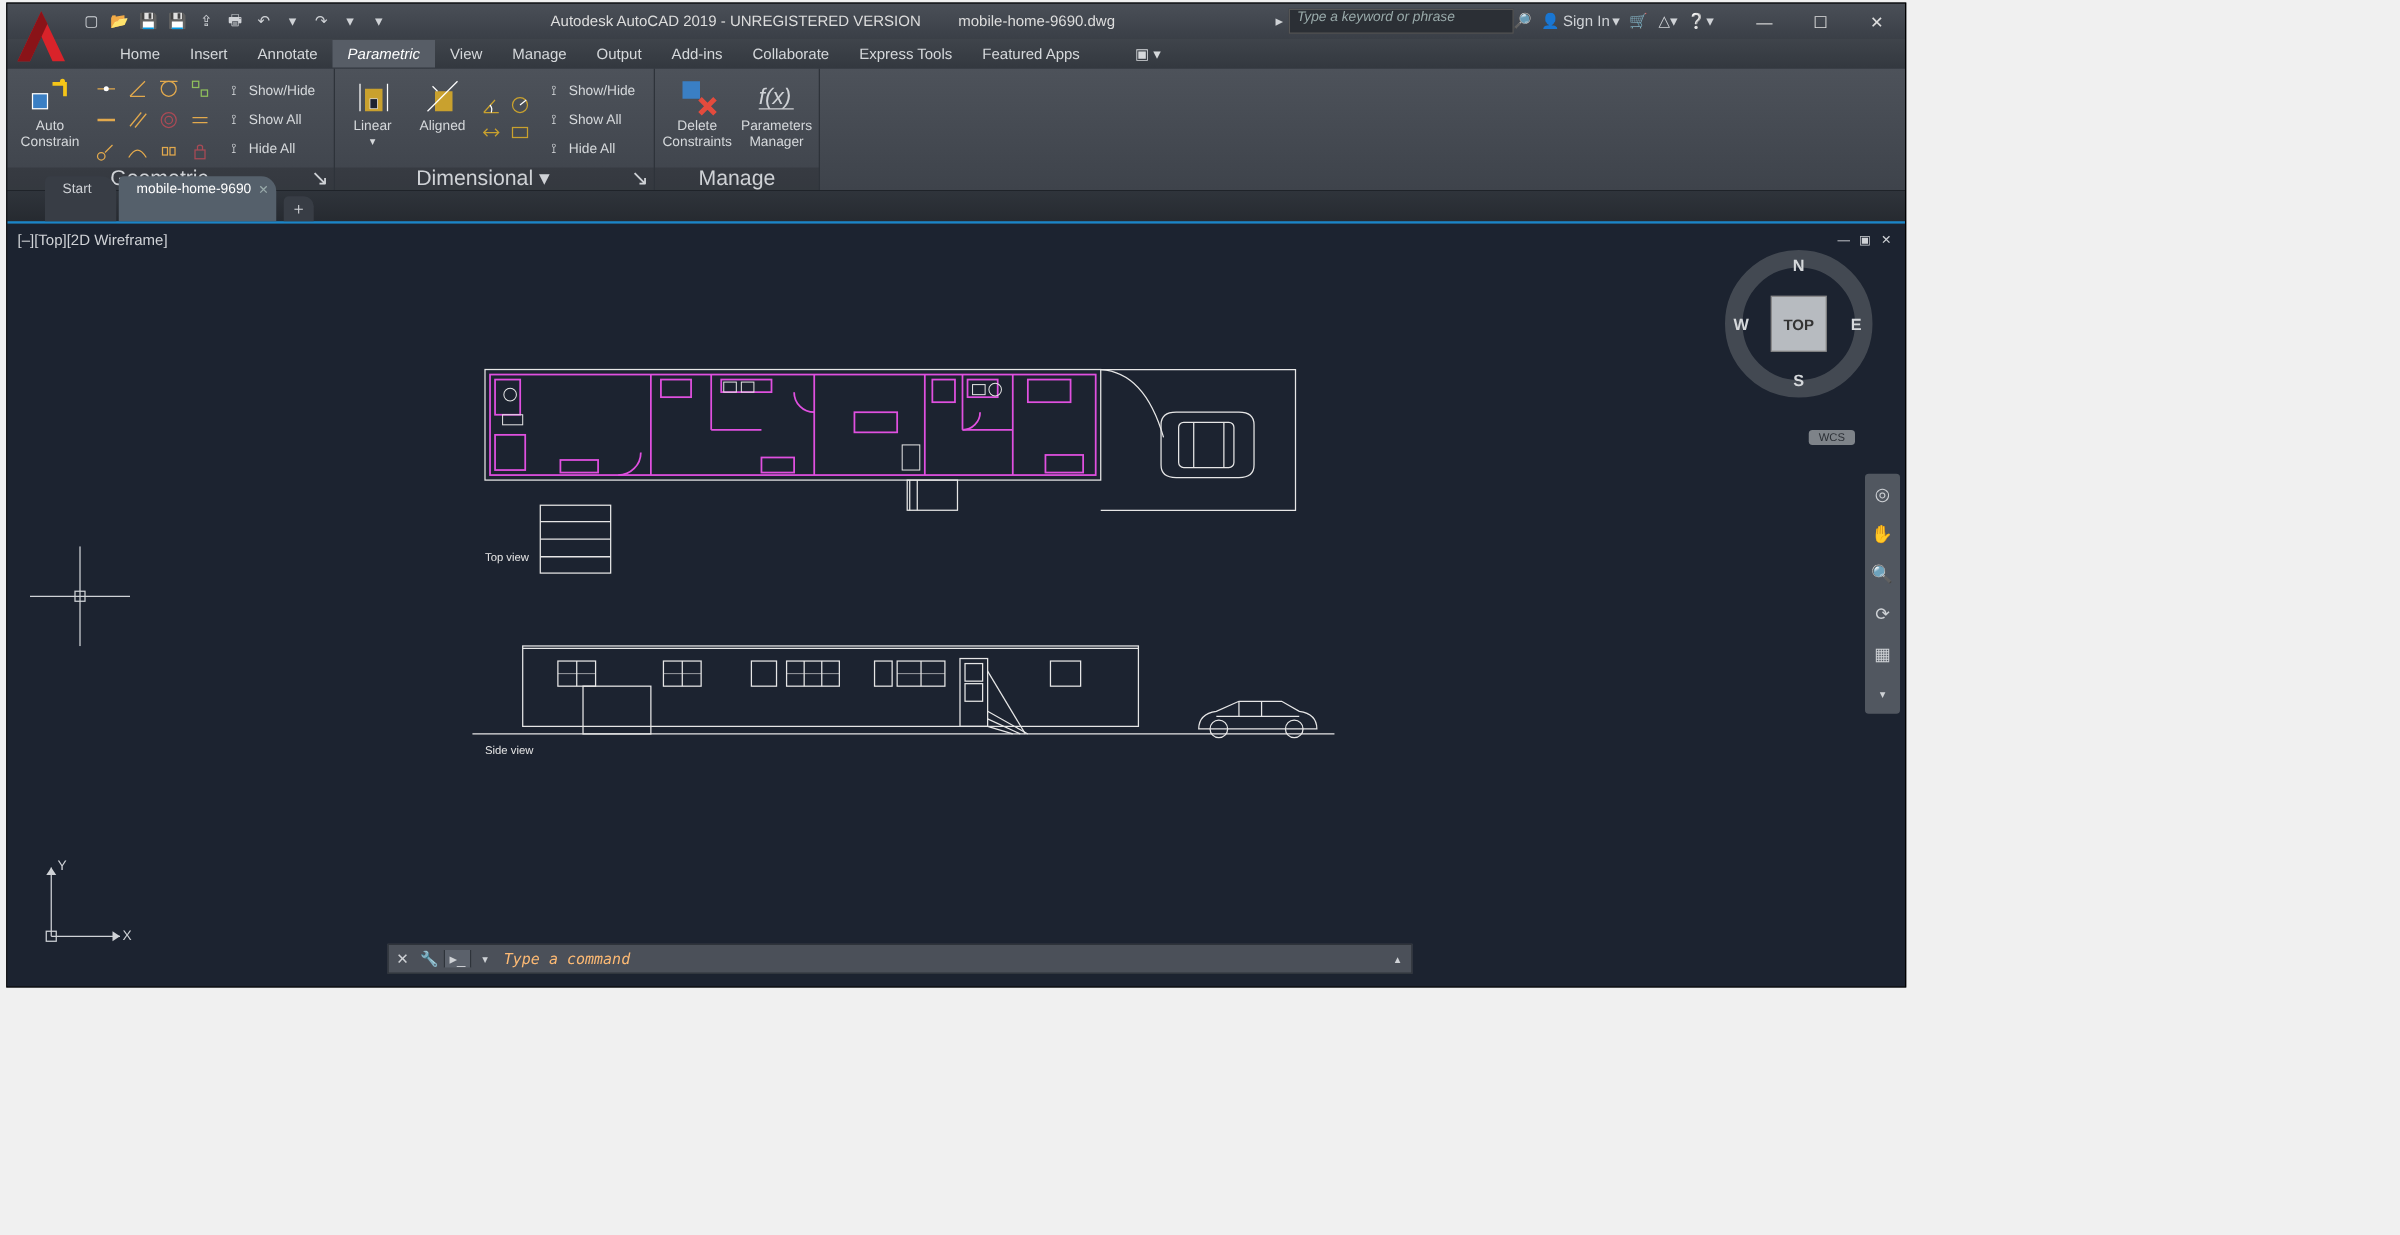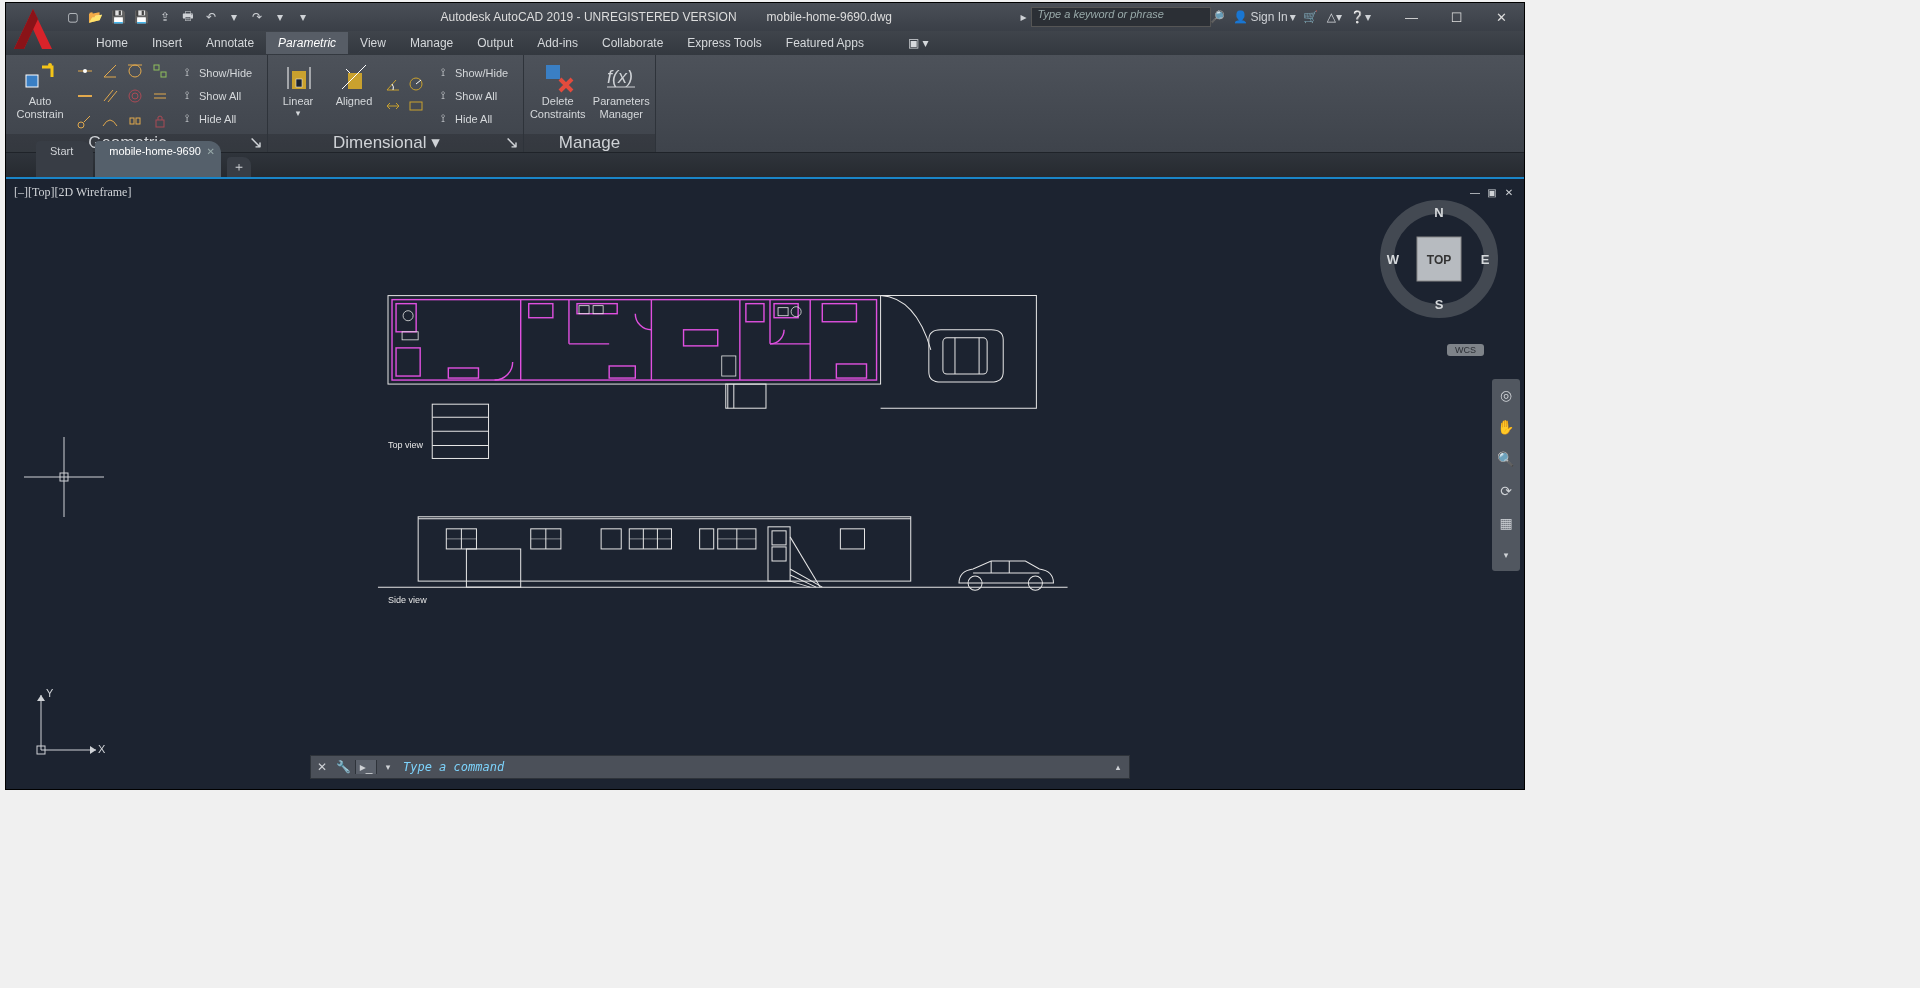--- a/index.html
+++ b/index.html
@@ -29,33 +29,33 @@
 .grid-icons .gi { width: 22px; height: 22px; display: flex; align-items: center; justify-content: center; cursor: pointer; }
 .showhide-col { display: flex; flex-direction: column; gap: 1px; }
 .showhide-col .shbtn { display: flex; align-items: center; gap: 4px; font-size: 11px; color: #d5d8db; cursor: pointer; height: 22px; padding: 0 4px; }
 .showhide-col .shbtn .sic { width: 16px; height: 16px; display: flex; align-items: center; justify-content: center; }
 .filetabs { height: 26px; background: linear-gradient(#2f343b,#262a30); display: flex; align-items: flex-end; padding-left: 30px; gap: 0; border-bottom: 2px solid #1a85c8; }
 .filetabs .ftab { padding: 4px 20px 20px 14px; font-size: 11px; color: #cfd2d6; background: #383d45; border-radius: 4px 12px 0 0; margin-right: 2px; cursor: pointer; position: relative; }
 .filetabs .ftab.active { background: #55606b; color: #fff; }
 .filetabs .ftab .tabclose { position: absolute; right: 6px; top: 5px; font-size: 10px; color: #9aa; }
 .filetabs .addtab { width: 24px; height: 20px; background: #383d45; border-radius: 4px 8px 0 0; display: flex; align-items: center; justify-content: center; color: #cfd2d6; font-size: 13px; cursor: pointer; margin-left: 4px; }
 .canvas-wrap { flex: 1; position: relative; background: #1c2330; overflow: hidden; }
-.vp-controls { position: absolute; top: 6px; left: 8px; color: #d0d3d7; font-size: 12px; z-index: 5; font-family: Liberation Serif, serif; }
+.vp-controls { position: absolute; top: 6px; left: 8px; color: #d0d3d7; font-size: 12px; z-index: 5; }
 .vp-minmax { position: absolute; top: 6px; right: 8px; display: flex; gap: 3px; z-index: 5; }
 .vp-minmax div { width: 14px; height: 14px; color: #cfd2d6; font-size: 10px; display: flex; align-items: center; justify-content: center; cursor: pointer; }
 .viewcube { position: absolute; top: 20px; right: 25px; z-index: 4; }
 .wcs-badge { position: absolute; top: 165px; right: 40px; background: #7e8389; color: #2b2f35; font-size: 9px; padding: 1px 8px; border-radius: 3px; z-index: 4; }
 .navbar { position: absolute; right: 4px; top: 200px; width: 28px; background: rgba(126,131,137,0.55); border-radius: 3px; padding: 6px 0; display: flex; flex-direction: column; align-items: center; gap: 12px; z-index: 4; }
 .navbar .nb { width: 20px; height: 20px; color: #cfd2d6; font-size: 14px; cursor: pointer; display: flex; align-items: center; justify-content: center; }
 .ucs { position: absolute; left: 20px; bottom: 20px; z-index: 4; }
 .crosshair { position: absolute; left: 18px; top: 258px; z-index: 4; }
 .cmdbar { position: absolute; left: 304px; bottom: 10px; height: 24px; display: flex; align-items: center; z-index: 5; }
 .cmdbar .cbox { width: 820px; height: 24px; background: #4b5059; border: 1px solid #2e333a; display: flex; align-items: center; }
 .cmdbar .cbox .cx { width: 22px; text-align: center; color: #cfd2d6; font-size: 12px; cursor: pointer; }
-.cmdbar .cbox .cinput { flex: 1; color: #7dd3fc; font-family: Consolas, monospace; font-size: 12px; font-style: italic; padding-left: 4px; }
+.cmdbar .cbox .cinput { flex: 1; color: #fdba74; font-family: Consolas, monospace; font-size: 12px; font-style: italic; padding-left: 4px; }
 .drawing { position: absolute; inset: 0; z-index: 2; }
 .label-txt { fill: #e6e6e6; font-size: 9px; font-family: Arial; }
 </style>
 </head>
 <body>
 
 <div class="window">
 
   <div class="titlebar">
     <div class="app-icon">

